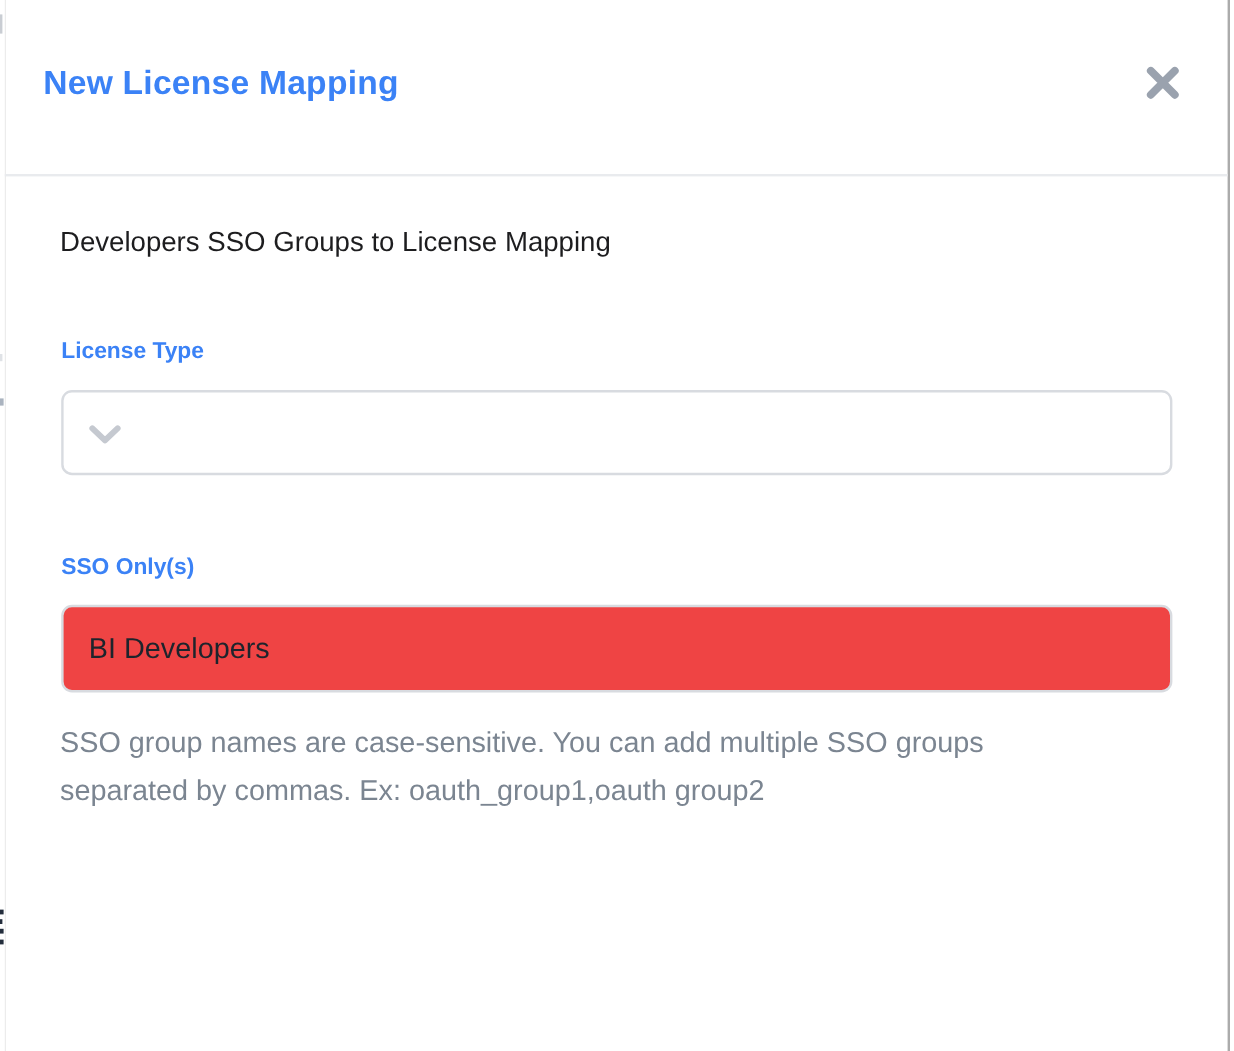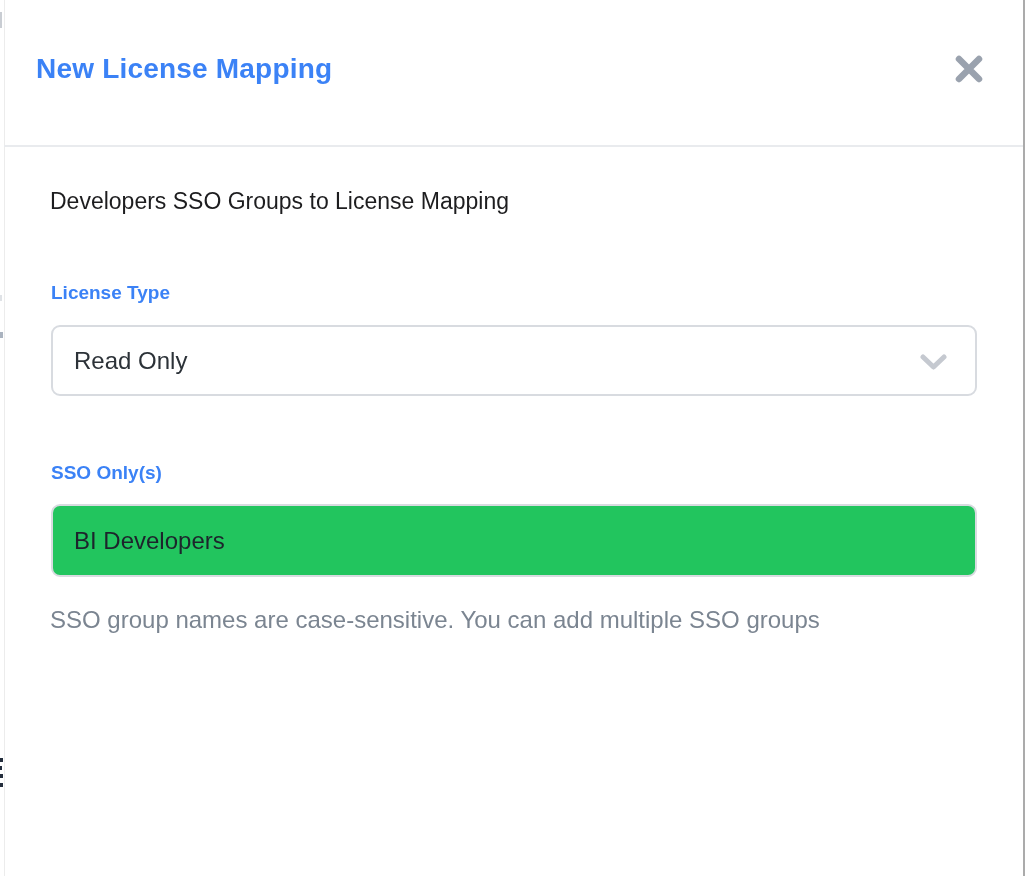--- a/index.html
+++ b/index.html
@@ -79,21 +79,21 @@
   }
   .select-value {
     font-size: 24px; color: #2c3238; flex: 1;
     white-space: nowrap; overflow: hidden;
   }
   .chevron { flex: 0 0 auto; margin-top: 3px; }
 
   .text-input {
     position: absolute; left: 51px; top: 504px;
     width: 926px; height: 73px;
-    background: #22c55e;
+    background: #ef4444;
     border: 2px solid #d8dbe0; border-radius: 9px;
     padding: 0 21px;
     font-family: "Liberation Sans", sans-serif;
     font-size: 24px; color: #1d242c;
     outline: none;
   }
 
   .help-text {
     position: absolute; left: 50px; top: 600px;
     width: 900px;
@@ -126,27 +126,27 @@
     </svg>
   </button>
 
   <div class="header-divider"></div>
 
   <div class="intro-text">Developers SSO Groups to License Mapping</div>
 
   <div class="field-label label-license">License Type</div>
 
   <div class="select-control" role="button" aria-haspopup="listbox">
-    <span class="select-value">Read Only</span>
     <svg class="chevron" width="27" height="17" viewBox="0 0 27 17">
       <path d="M3 3 L13.5 13 L24 3" stroke="#c5c9d0" stroke-width="5" stroke-linecap="round" stroke-linejoin="round" fill="none"></path>
     </svg>
   </div>
 
   <div class="field-label label-sso">SSO Only(s)</div>
 
   <input class="text-input" type="text" value="BI Developers" style="">
 
   <div class="help-text">
     <span class="help-line">SSO group names are case-sensitive. You can add multiple SSO groups</span>
+    <span class="help-line">separated by commas. Ex: oauth_group1,oauth group2</span>
   </div>
 
 </div>
 
 </body></html>

